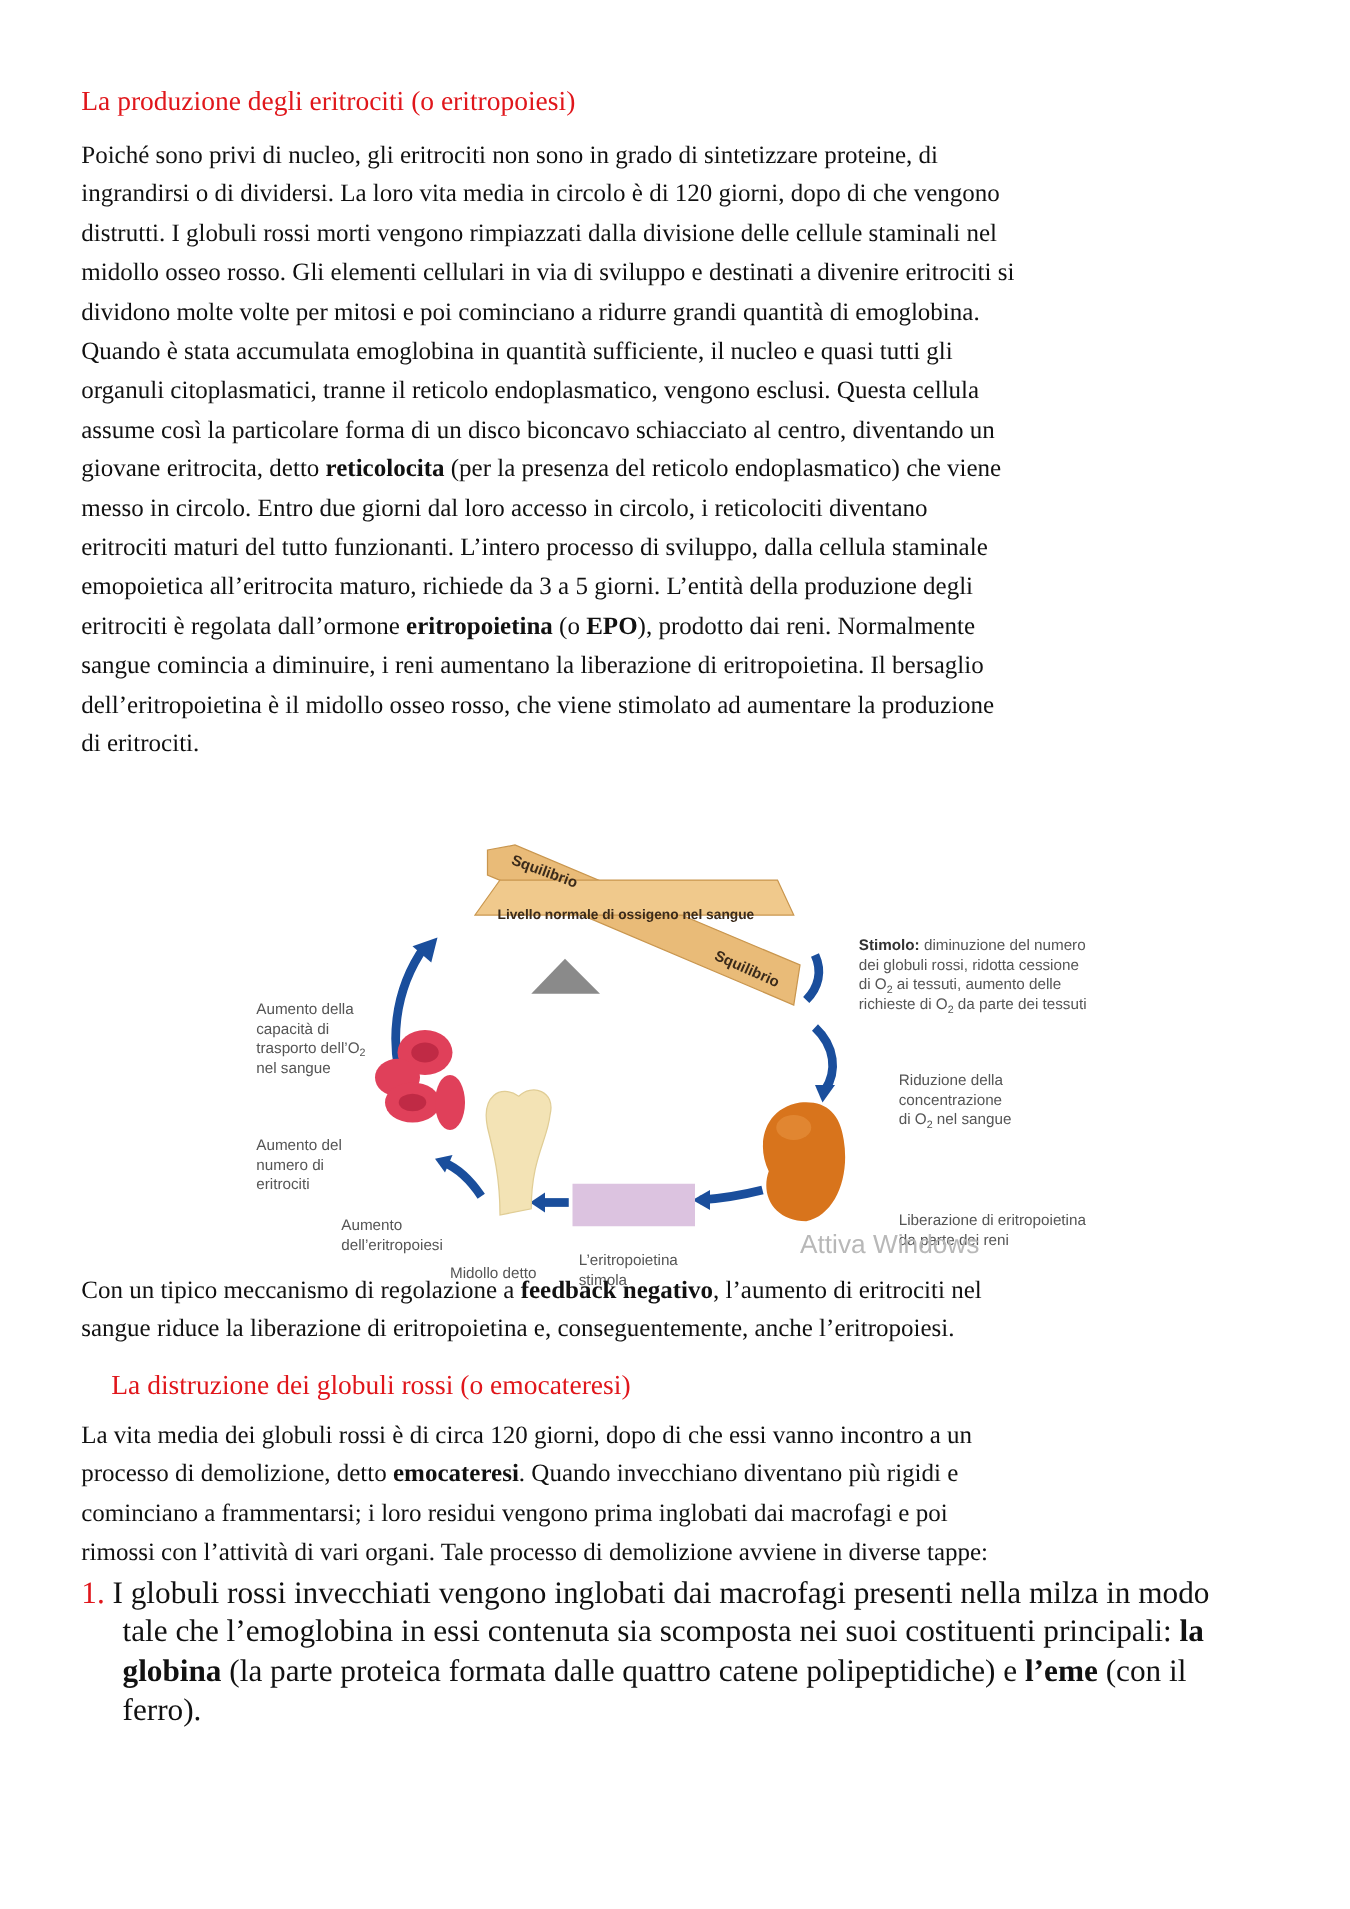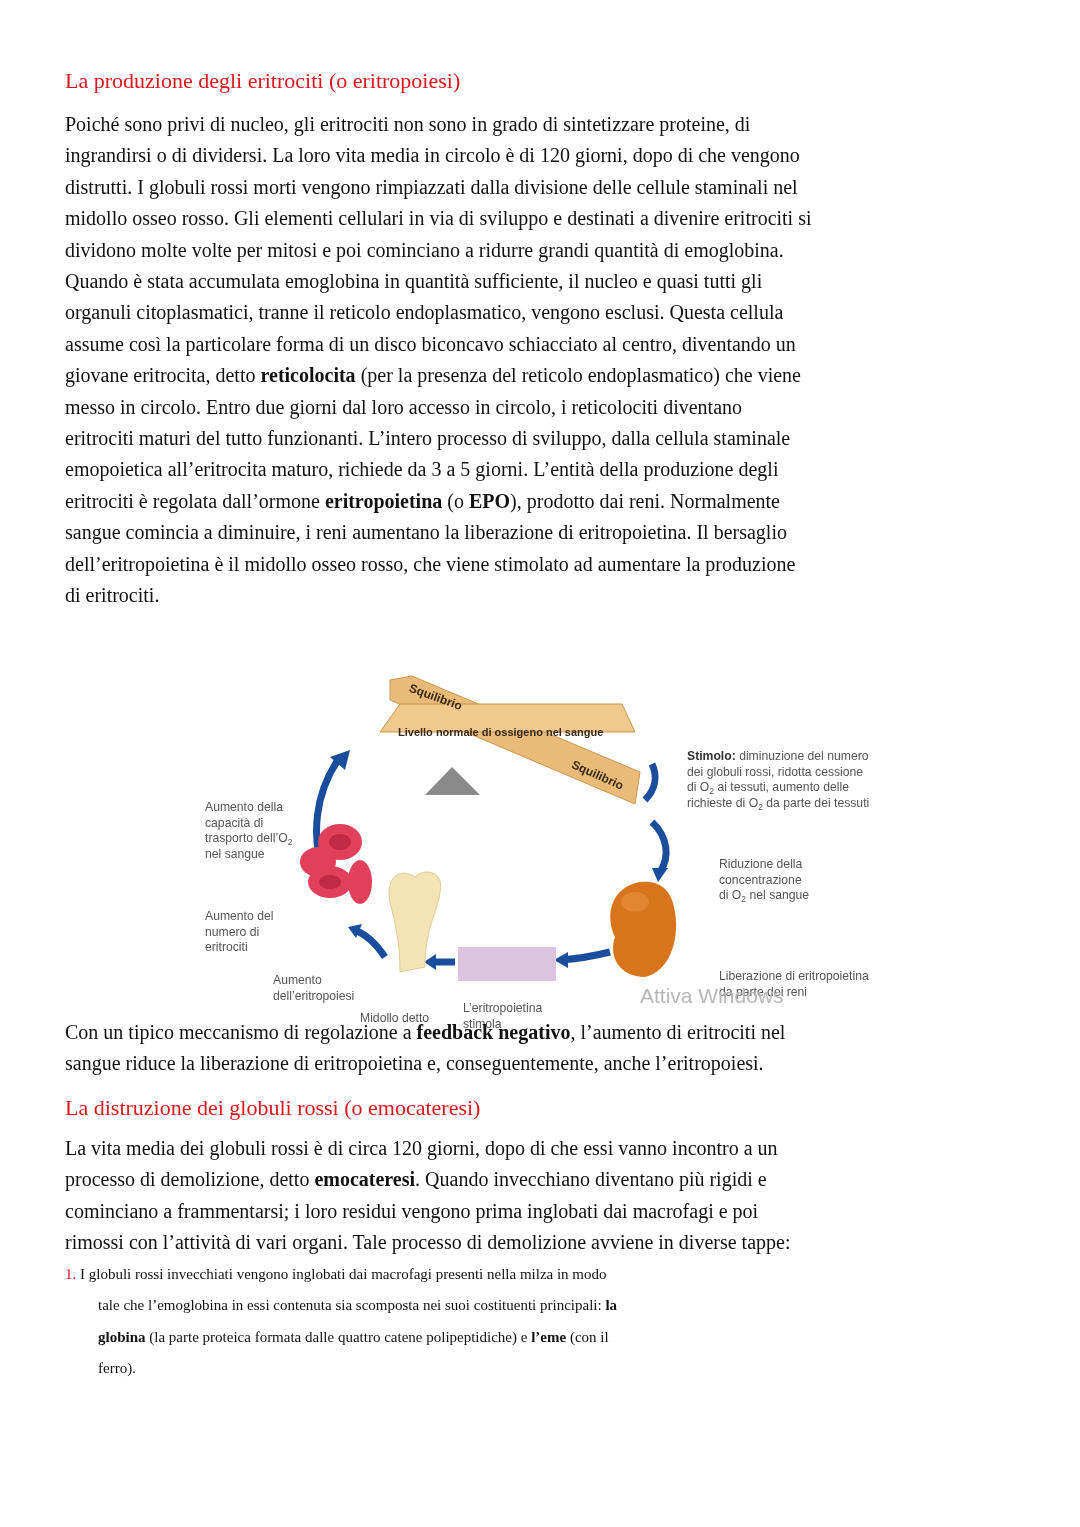--- a/index.html
+++ b/index.html
@@ -3,21 +3,21 @@
 <meta charset="utf-8">
 <style>
   html, body { margin: 0; padding: 0; background: #ffffff; }
   body { width: 1080px; height: 1527px; position: relative; overflow: hidden;
          font-family: "Liberation Serif", serif; color: #111; }
   .heading { position: absolute; left: 65px; font-size: 22px; color: #e0161b; line-height: 26px; }
   .para { position: absolute; left: 65px; width: 960px; font-size: 20px; line-height: 31.4px; color: #111; }
   .para b { font-weight: bold; }
   .line { display: block; white-space: nowrap; }
   .num { color: #e0161b; }
-  .list { position: absolute; left: 65px; width: 960px; font-size: 15px; line-height: 31.4px; }
+  .list { position: absolute; left: 65px; width: 960px; font-size: 25px; line-height: 31.4px; }
   .list .indent { padding-left: 33px; }
 
   .fig { position: absolute; left: 190px; top: 672px; width: 720px; height: 340px; }
   .fig .lbl { position: absolute; font-family: "Liberation Sans", sans-serif; font-size: 12.2px; line-height: 15.5px; color: #555; margin-top: 37px; }
   .fig .lbl b { color: #333; }
   .fig .plank-text { position: absolute; font-family: "Liberation Sans", sans-serif; font-weight: bold; color: #3a2a1a; }
   .fig .epo-box { position: absolute; left: 268px; top: 275px; width: 98px; height: 34px; background: #dcc3e0; }
   .fig .watermark { position: absolute; left: 450px; top: 312px; font-family: "Liberation Sans", sans-serif; font-size: 21px; color: #b8b8b8; }
   sub { font-size: 70%; vertical-align: -3px; line-height: 0; }
 </style>
@@ -128,21 +128,21 @@
   </div>
 
   <div class="watermark">Attiva Windows</div>
 </div>
 
 <div class="para" style="top:1017px;">
   <span class="line"><span> Con un tipico meccanismo di regolazione a </span><b>feedback negativo</b><span>, l’aumento di eritrociti nel</span></span>
   <span class="line">sangue riduce la liberazione di eritropoietina e, conseguentemente, anche l’eritropoiesi.</span>
 </div>
 
-<div class="heading" style="top:1095px;">La distruzione dei globuli rossi (o emocateresi)</div>
+<div class="heading" style="top:1095px;margin-left:24px;">La distruzione dei globuli rossi (o emocateresi)</div>
 
 <div class="para" style="top:1133px;">
   <span class="line">La vita media dei globuli rossi è di circa 120 giorni, dopo di che essi vanno incontro a un</span>
   <span class="line"><span>processo di demolizione, detto </span><b>emocateresi</b><span>. Quando invecchiano diventano più rigidi e</span></span>
   <span class="line">cominciano a frammentarsi; i loro residui vengono prima inglobati dai macrofagi e poi</span>
   <span class="line">rimossi con l’attività di vari organi. Tale processo di demolizione avviene in diverse tappe:</span>
 </div>
 
 <div class="list" style="top:1259px;">
   <div>

